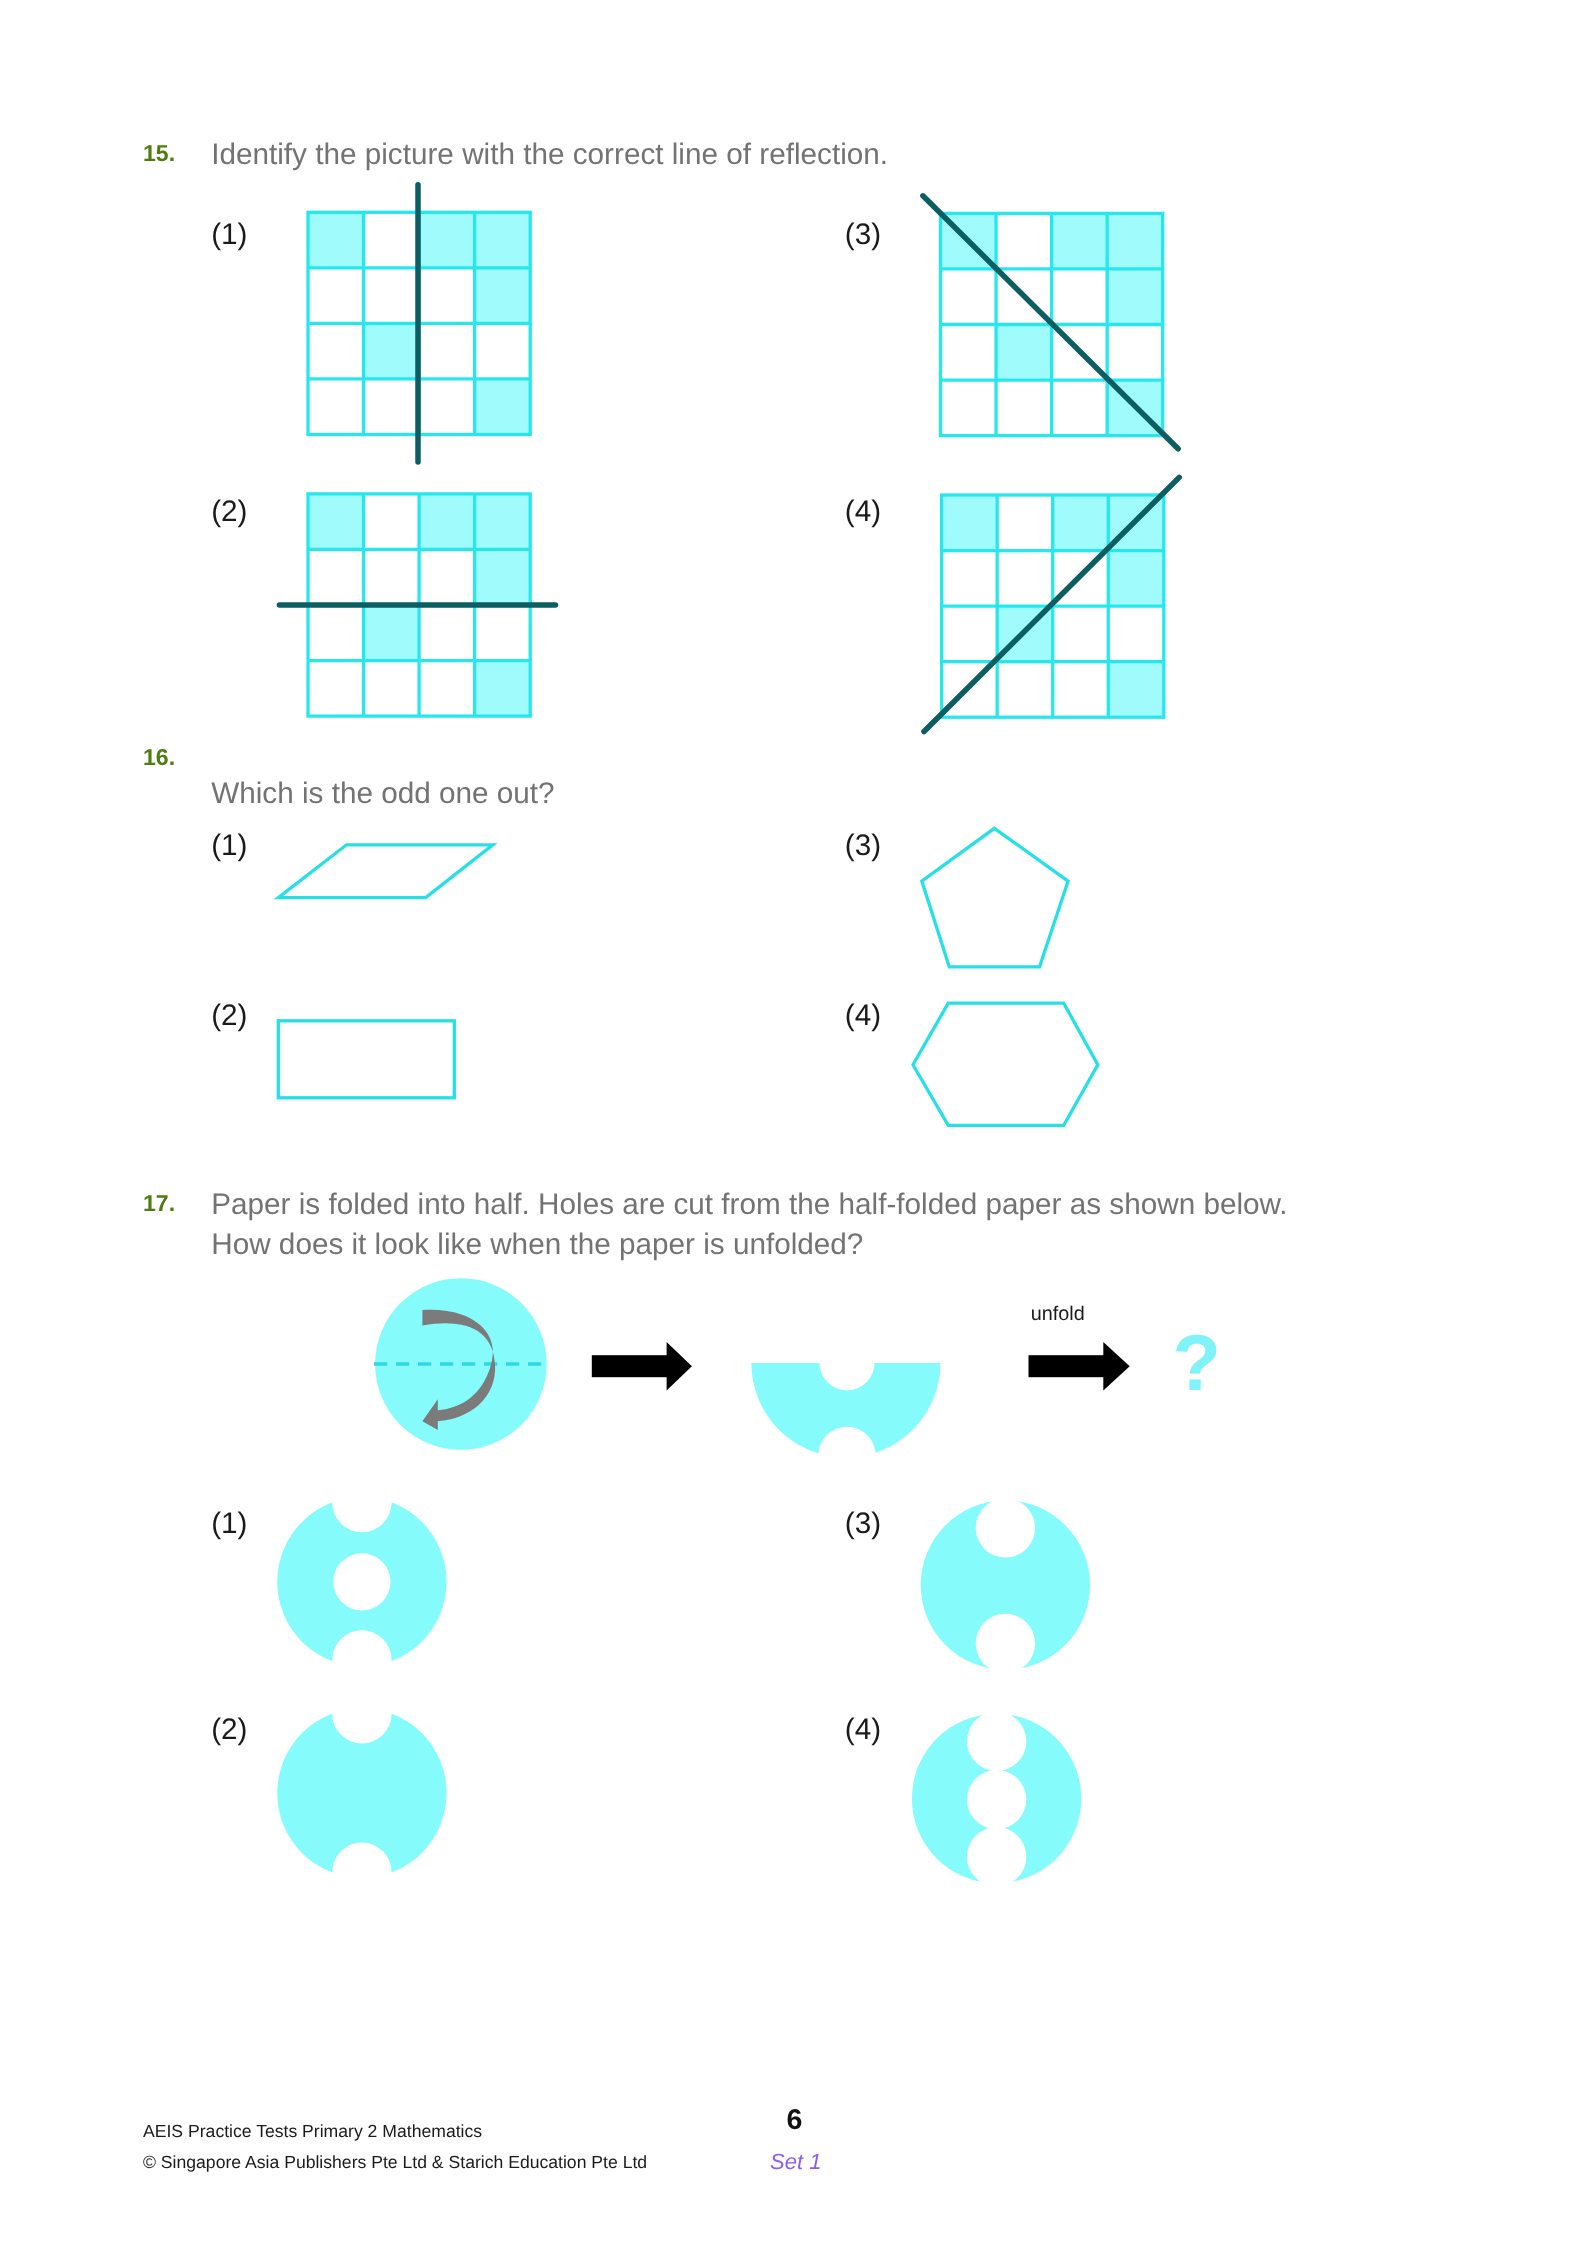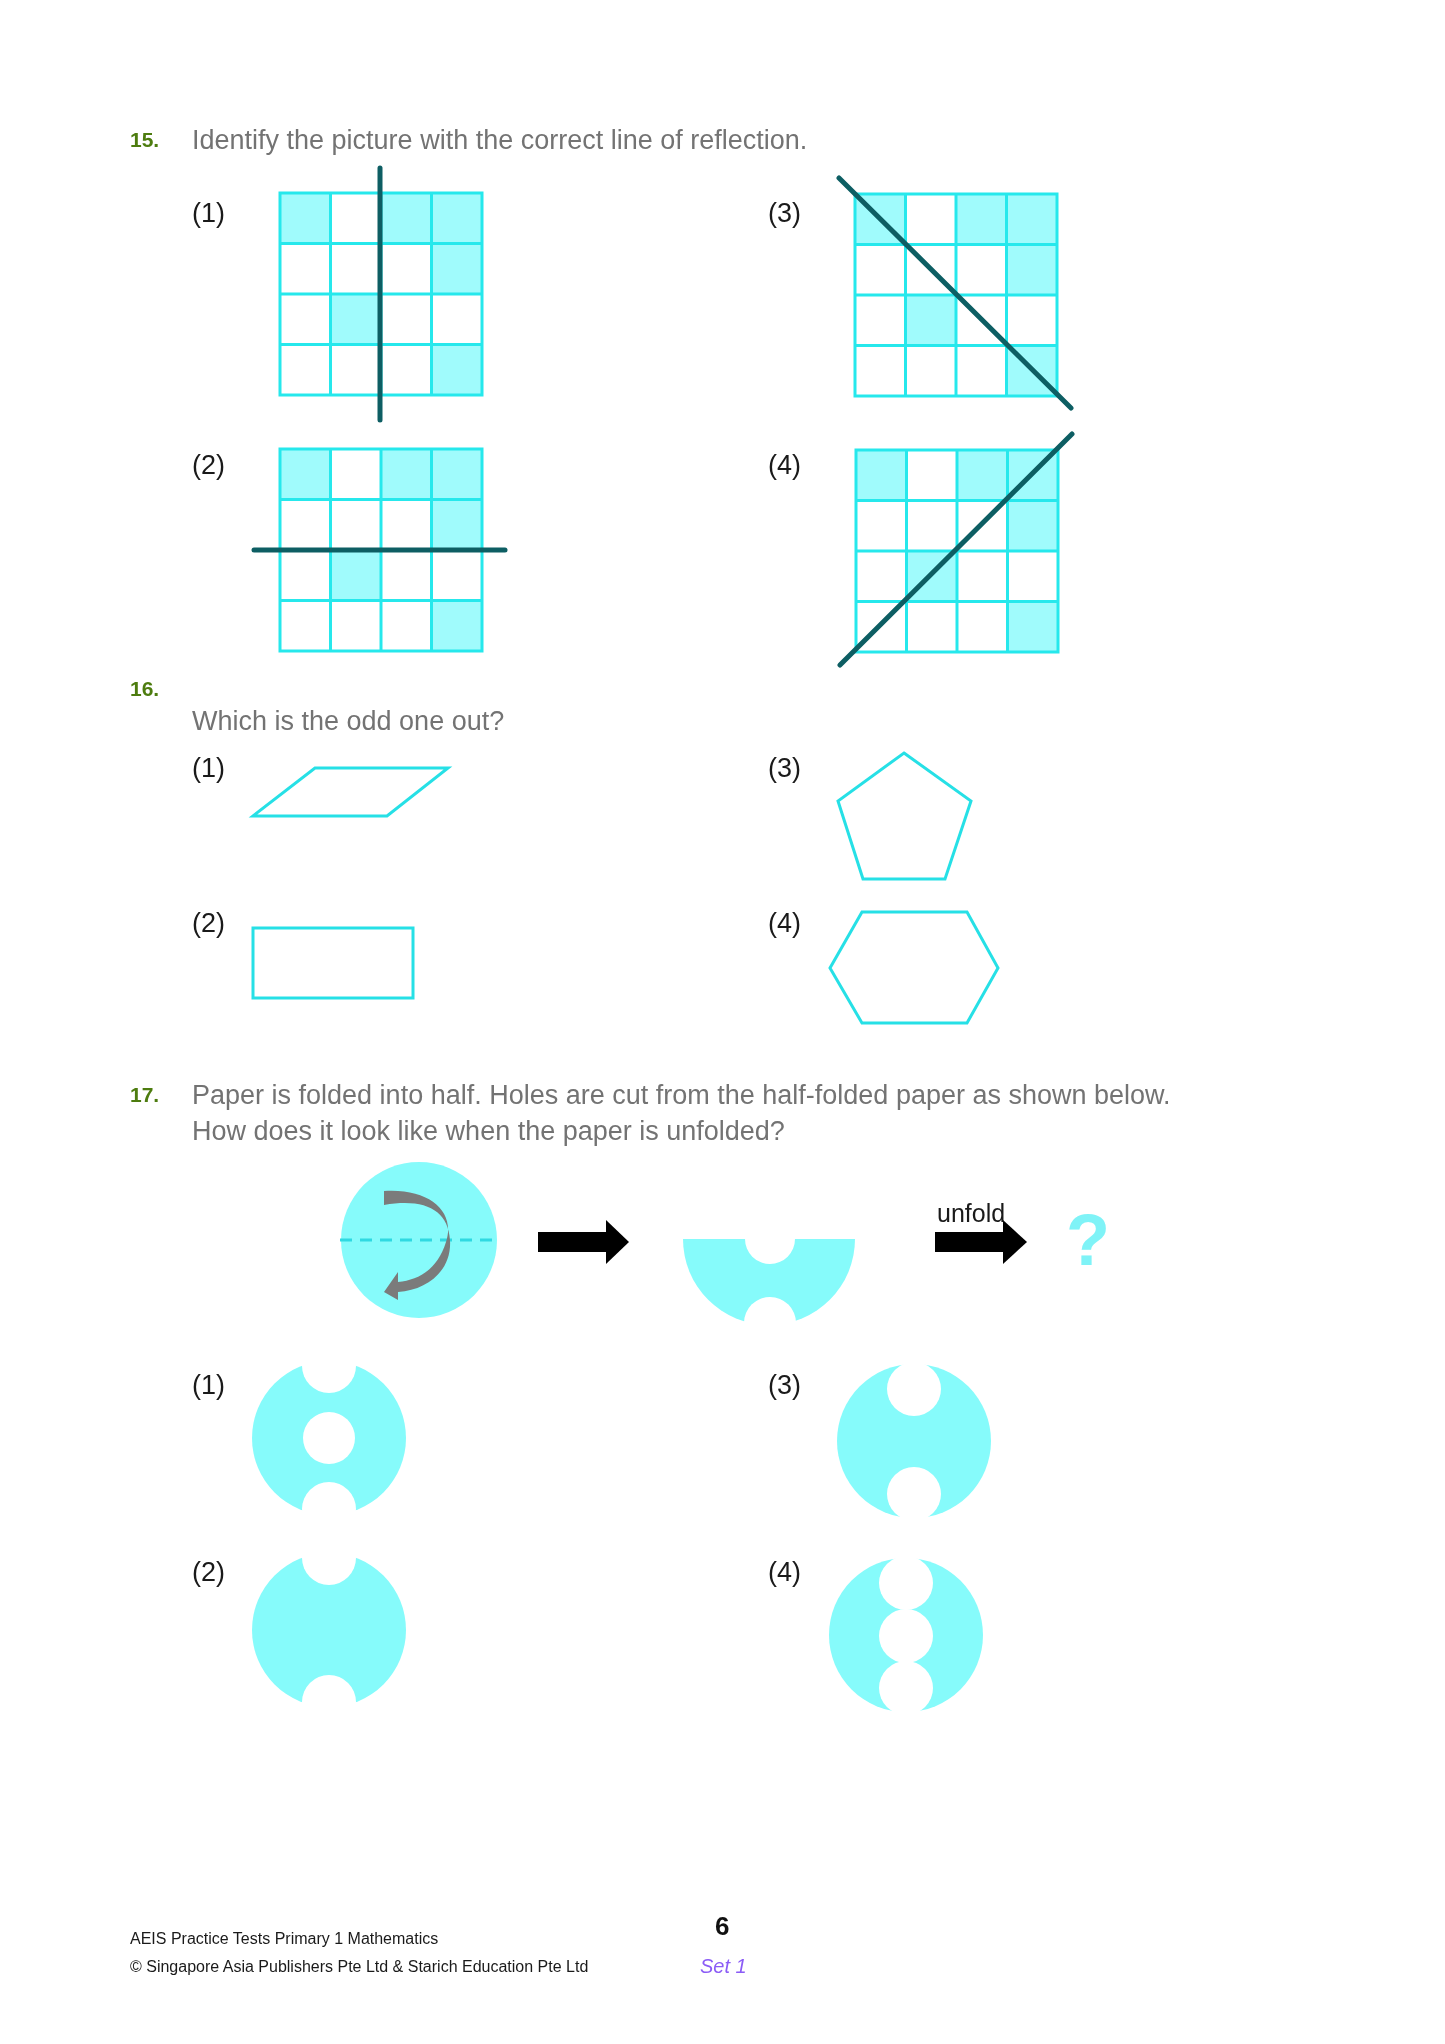--- a/index.html
+++ b/index.html
@@ -5,21 +5,21 @@
     html, body { margin:0; padding:0; background:#ffffff; }
     body { width:1445px; height:2044px; position:relative; overflow:hidden; font-family:"Liberation Sans", sans-serif; color:#1a1a1a; }
     .abs { position:absolute; }
     .qnum { color:#4d7c0f; font-weight:bold; font-size:21px; line-height:30px; }
     .qtext { font-size:27px; line-height:30px; color:#737373; white-space:nowrap; }
     .opt { font-size:27px; line-height:30px; color:#1a1a1a; }
     svg.fig { position:absolute; left:0; top:0; }
     .footer-line { font-size:16px; line-height:20px; color:#1a1a1a; white-space:nowrap; }
     .page-num { font-size:26px; font-weight:bold; color:#111; }
     .set-label { font-size:20px; font-style:italic; color:#8b5cf6; }
-    .unfold { font-size:25px; color:#1a1a1a;margin-top:15px; }
+    .unfold { font-size:18px; color:#1a1a1a; }
     .qmark { font-size:72px; font-weight:bold; color:#7ff3f7; }
   </style>
 </head>
 <body>
 
 <div class="abs qnum" style="left:130px;top:125px;">15.</div>
 <div class="abs qtext" style="left:192px;top:125px;">Identify the picture with the correct line of reflection.</div>
 
 <div class="abs opt" style="left:192px;top:198px;">(1)</div>
 <div class="abs opt" style="left:192px;top:450px;">(2)</div>
@@ -132,16 +132,16 @@
 <div class="abs qtext" style="left:192px;top:1116px;">How does it look like when the paper is unfolded?</div>
 
 <div class="abs unfold" style="left:937px;top:1184px;">unfold</div>
 <div class="abs qmark" style="left:1066px;top:1200px;line-height:80px;">?</div>
 
 <div class="abs opt" style="left:192px;top:1370px;">(1)</div>
 <div class="abs opt" style="left:192px;top:1557px;">(2)</div>
 <div class="abs opt" style="left:768px;top:1370px;">(3)</div>
 <div class="abs opt" style="left:768px;top:1557px;">(4)</div>
 
-<div class="abs footer-line" style="left:130px;top:1929px;">AEIS Practice Tests Primary 1 Mathematics</div>
+<div class="abs footer-line" style="left:130px;top:1929px;">AEIS Practice Tests Primary 2 Mathematics</div>
 <div class="abs footer-line" style="left:130px;top:1957px;">© Singapore Asia Publishers Pte Ltd &amp; Starich Education Pte Ltd</div>
 <div class="abs page-num" style="left:715px;top:1911px;">6</div>
 <div class="abs set-label" style="left:700px;top:1955px;">Set 1</div>
 
 </body></html>

